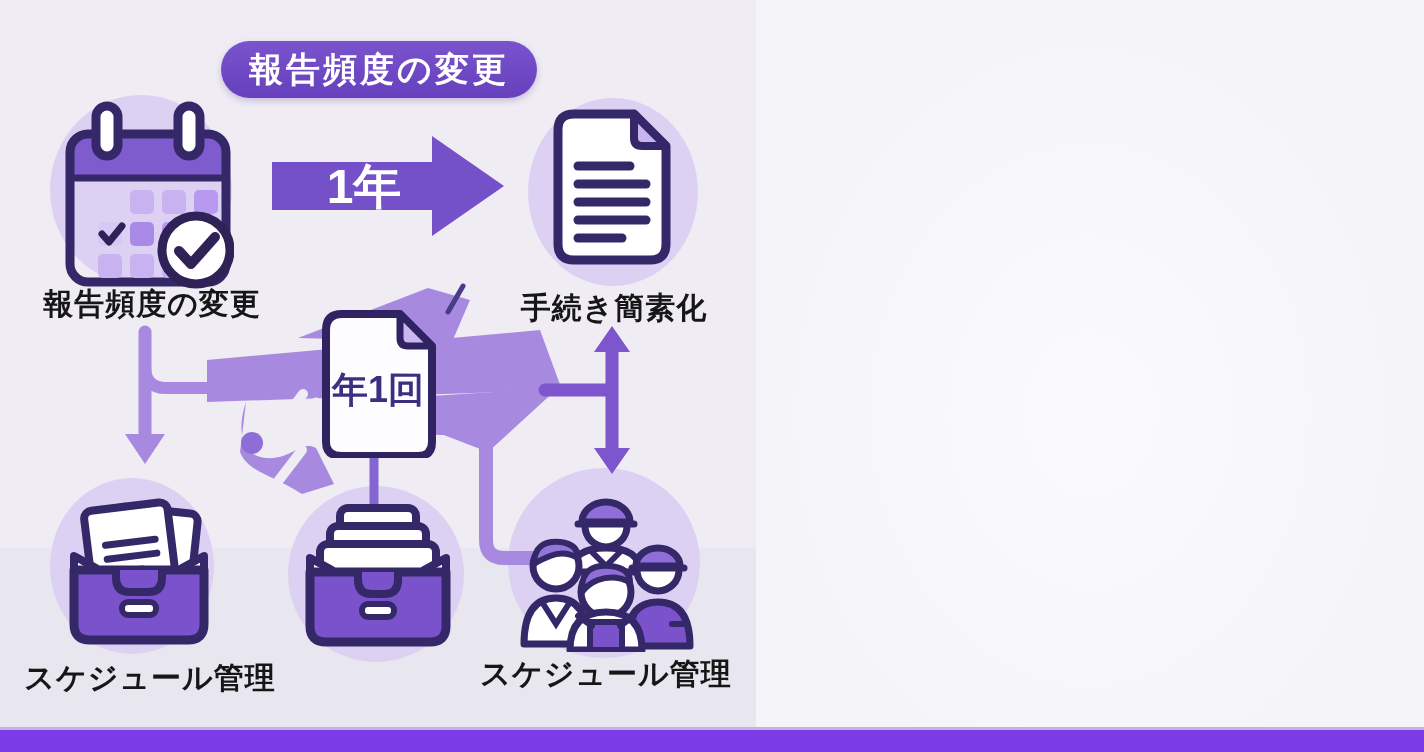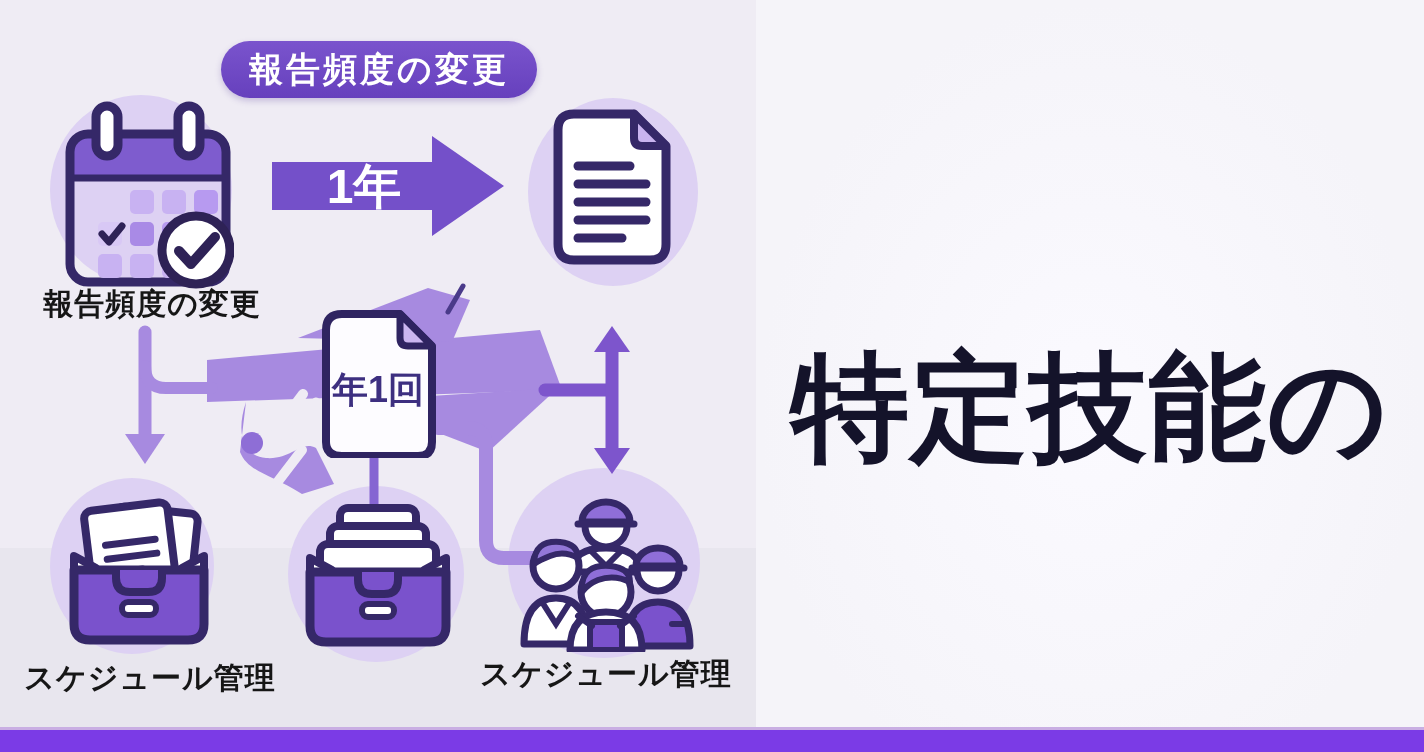--- a/index.html
+++ b/index.html
@@ -121,20 +121,21 @@
       <path d="M12,26 Q12,10 28,10 H88 L120,42 V140 Q120,156 104,156 H28 Q12,156 12,140 Z" fill="#ffffff" stroke="#352868" stroke-width="9" stroke-linejoin="round"></path>
       <path d="M88,10 V34 Q88,42 96,42 H120 Z" fill="#c9b4ef" stroke="#352868" stroke-width="8" stroke-linejoin="round"></path>
       <g stroke="#352868" stroke-width="9" stroke-linecap="round">
         <path d="M32,62 H84"></path>
         <path d="M32,80 H100"></path>
         <path d="M32,98 H100"></path>
         <path d="M32,116 H100"></path>
         <path d="M32,134 H76"></path>
       </g>
     </svg>
+    <div class="node-label z2" style="left:508px;top:288px;width:212px;">手続き簡素化</div>
 
     <svg class="icon-box z2" style="left:316px;top:306px;" width="126" height="152" viewBox="0 0 126 152">
       <path d="M10,24 Q10,8 26,8 H84 L116,40 V136 Q116,150 102,150 H26 Q10,150 10,136 Z" fill="#fdfcff" stroke="#2f2461" stroke-width="8" stroke-linejoin="round"></path>
       <path d="M84,8 V32 Q84,40 92,40 H116 Z" fill="#cbb6f0" stroke="#2f2461" stroke-width="7" stroke-linejoin="round"></path>
       <text x="62" y="96" text-anchor="middle" font-size="36" font-weight="800" fill="#3d2f80">年1回</text>
     </svg>
 
     <svg class="icon-box z2" style="left:64px;top:494px;" width="150" height="152" viewBox="0 0 150 152">
       <g transform="rotate(6 90 60)">
         <rect x="48" y="16" width="82" height="100" rx="8" fill="#ffffff" stroke="#352868" stroke-width="8"></rect>
@@ -197,18 +198,17 @@
         <path d="M54,178 Q54,140 90,140 Q126,140 126,178 Z" fill="#ffffff" stroke="#352868" stroke-width="7" stroke-linejoin="round"></path>
         <rect x="74" y="150" width="32" height="28" fill="#7a52cc" stroke="#352868" stroke-width="6"></rect>
         <path d="M62,144 L76,154 M118,144 L104,154" stroke="#352868" stroke-width="6" stroke-linecap="round"></path>
       </g>
     </svg>
     <div class="node-label z2" style="left:478px;top:654px;width:256px;">スケジュール管理</div>
 
   </div>
 
   <div class="panel-right">
-    <div class="title-line">特定技能の</div>
   </div>
 
   <div class="bottom-bar"></div>
 
 </div>
 
 </body></html>

